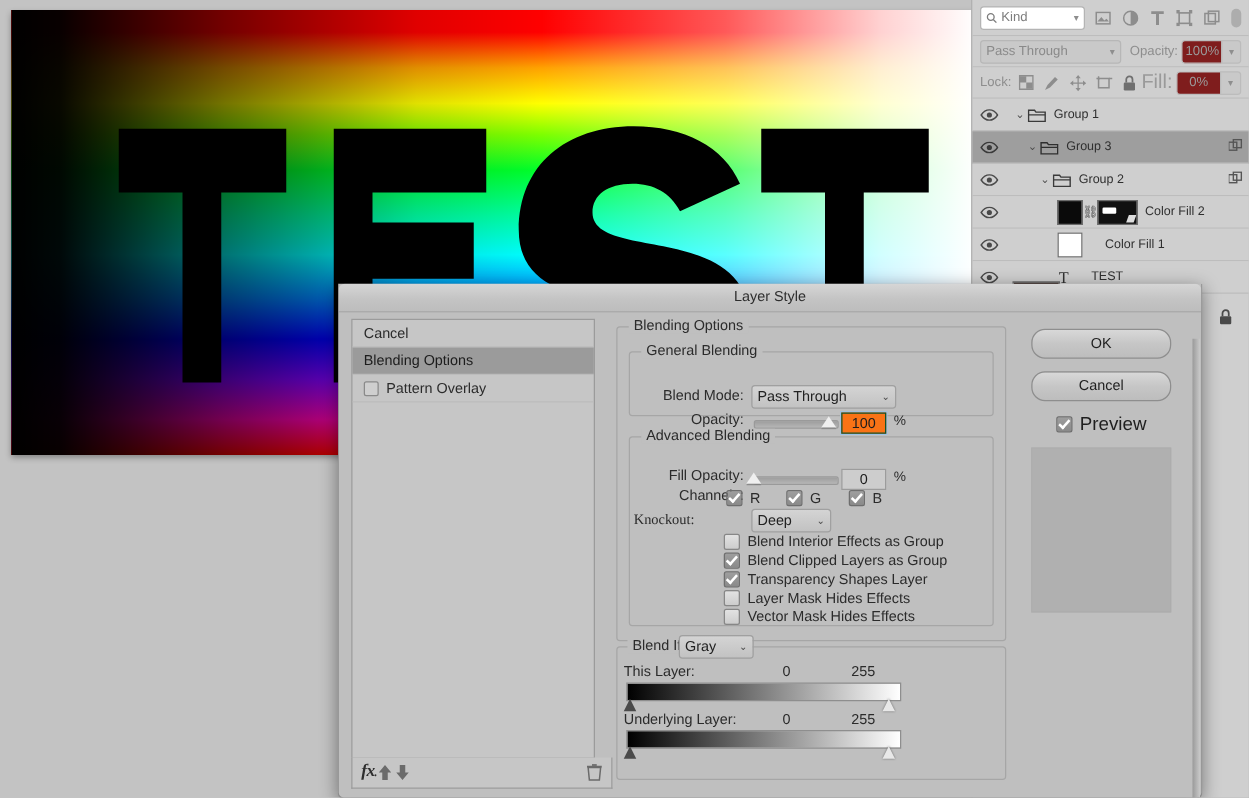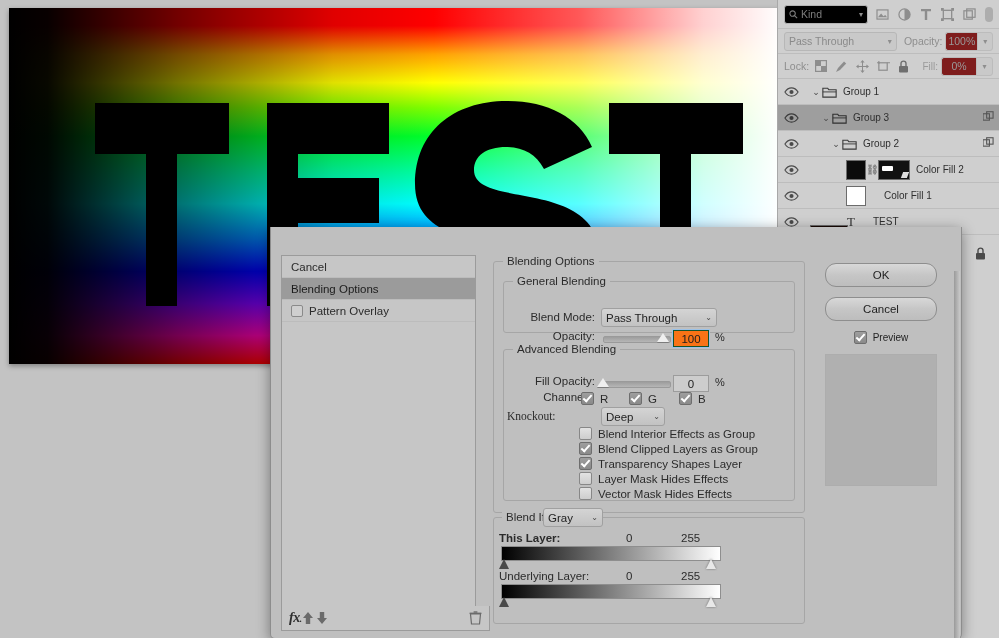--- a/index.html
+++ b/index.html
@@ -45,21 +45,21 @@
   
   #layers-panel{
     position:absolute;right:0;top:0;width:221px;height:638px;
     background:#cfcfcf;border-left:1px solid #a8a8a8;
   }
   .lp-row{display:flex;align-items:center;height:25px;padding:0 6px;
           border-bottom:1px solid #bdbdbd;background:#cfcfcf;}
   .lp-filter{height:28px;}
   .search-kind{
     width:84px;height:17px;border:1px solid #b4b4b4;border-radius:3px;
-    background:#000000;display:flex;align-items:center;padding:0 4px;
+    background:#ffffff;display:flex;align-items:center;padding:0 4px;
     color:#7d7d7d;font-size:10.5px;gap:3px;
   }
   .search-kind .caret{margin-left:auto;color:#8e8e8e;font-size:8px;}
   .filter-icons{display:flex;align-items:center;gap:9px;margin-left:8px;color:#8d8d8d;}
   .filter-icons svg{display:block;}
   .toggle-pill{width:8px;height:15px;border-radius:5px;background:#adadad;}
 
   .blend-row{height:24px;gap:0;}
   .blend-select{
     width:113px;height:17px;border:1px solid #b7b7b7;border-radius:3px;
@@ -73,21 +73,21 @@
     border-bottom-left-radius:3px;border-right:none;background:#7f1d1d;color:#9a9a9a;
     font-size:10.5px;display:flex;align-items:center;justify-content:center;margin-left:3px;
   }
   .op-step{
     width:15px;height:17px;border:1px solid #bcbcbc;background:#c9c9c9;
     border-top-right-radius:3px;border-bottom-right-radius:3px;
     display:flex;align-items:center;justify-content:center;color:#8e8e8e;font-size:8px;
   }
   .lock-row{height:24px;color:#8e8e8e;font-size:10.5px;}
   .lock-icons{display:flex;align-items:center;gap:8px;margin-left:6px;color:#8d8d8d;}
-  .fill-label{margin-left:auto;margin-right:0;color:#9a9a9a;font-size:10px;}
+  .fill-label{margin-left:auto;margin-right:0;color:#9a9a9a;font-size:16px;}
 
   .layer{height:25px;display:flex;align-items:center;border-bottom:1px solid #bdbdbd;
          background:#cfcfcf;position:relative;}
   .layer.selected{background:#9e9e9e;}
   .eye{width:26px;display:flex;align-items:center;justify-content:center;color:#4a4a4a;}
   .disc{width:12px;display:flex;align-items:center;justify-content:center;color:#4a4a4a;font-size:9px;}
   .lname{font-size:10px;color:#2f2f2f;margin-left:6px;white-space:nowrap;}
   .folder{display:flex;align-items:center;color:#3a3a3a;}
   .thumb{width:18px;height:18px;border:1px solid #6c6c6c;background:#fff;flex:none;}
   .thumb.black{background:#0a0a0a;}
@@ -203,21 +203,21 @@
   
   #btncol{position:absolute;left:545px;top:14px;width:130px;}
   .btn{
     width:110px;height:22px;margin:0 auto 10px auto;
     border:1px solid #8e8e8e;border-radius:11px;
     background:linear-gradient(180deg,#d8d8d8 0%,#c6c6c6 50%,#bdbdbd 100%);
     display:flex;align-items:center;justify-content:center;
     font-size:11.5px;color:#1f1f1f;
   }
   #preview-row{display:flex;align-items:center;justify-content:center;gap:6px;
-               font-size:10px;color:#1f1f1f;margin-bottom:10px;}
+               font-size:15px;color:#1f1f1f;margin-bottom:10px;}
   #preview-box{
     width:110px;height:130px;margin:0 auto;background:#b0b0b0;border:1px solid #adadad;
   }
   .sep-right{position:absolute;left:683px;top:22px;width:6px;height:389px;
     background:linear-gradient(90deg,#9a9a9a,#c9c9c9);}
 </style>
 </head>
 <body>
 
 <div id="root">
@@ -444,20 +444,23 @@
     <div id="partial-layer"></div>
     <div id="lock-glyph">
       <svg width="11" height="13" viewBox="0 0 11 13">
           <path d="M3 6 V3.6 a2.5 2.5 0 0 1 5 0 V6" fill="none" stroke="#4a4a4a" stroke-width="1.4"></path>
           <rect x="1" y="6" width="9" height="6.4" rx="1" fill="#4a4a4a"></rect>
         </svg>
     </div>
   </div>
 
   <div id="dialog">
+    <div id="titlebar">
+      <span class="t">Layer Style</span>
+    </div>
 
     <div id="dlg-body">
 
       <div id="styles-list">
         <div class="style-item">
           <span>Cancel</span>
         </div>
         <div class="style-item active">
           <span>Blending Options</span>
         </div>
@@ -561,21 +564,21 @@
         <span>Vector Mask Hides Effects</span>
       </div>
 
       <div class="grp" id="grp-blendif"></div>
       <span class="bi-lbl" style="left:231px;top:262px;background:#bfbfbf;padding:0 4px;">Blend If:</span>
       <div class="sel" style="position:absolute;left:272px;top:259px;width:50px;">
         <span>Gray</span>
         <span class="caret">⌄</span>
       </div>
 
-      <span class="bi-lbl" style="left:228px;top:283px;font-weight:bold;">This Layer:</span>
+      <span class="bi-lbl" style="left:228px;top:283px;">This Layer:</span>
       <span class="bi-lbl" style="left:355px;top:283px;">0</span>
       <span class="bi-lbl" style="left:410px;top:283px;">255</span>
       <div class="ramp" style="position:absolute;left:230px;top:297px;width:218px;"></div>
       <div class="stopL" style="position:absolute;left:228px;top:310px;">
         <div class="stop-glyph stop-dark"></div>
       </div>
       <div class="stopR" style="position:absolute;left:435px;top:310px;">
         <div class="stop-glyph stop-light"></div>
       </div>
 

